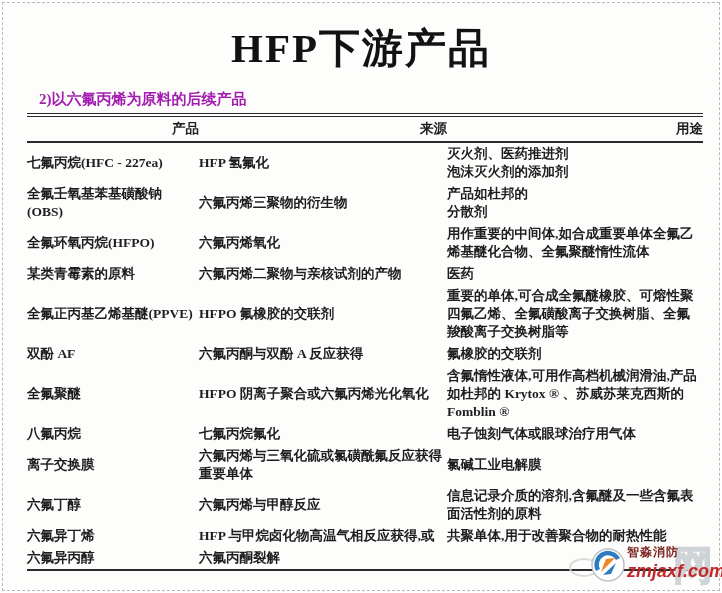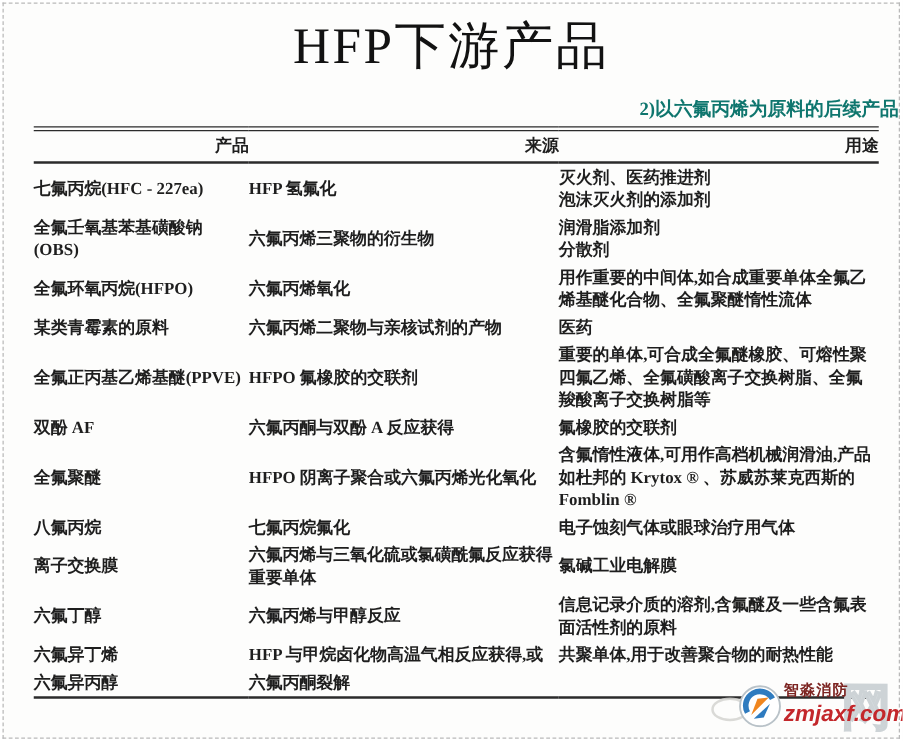--- a/index.html
+++ b/index.html
@@ -12,31 +12,30 @@
     overflow:hidden;
   }
   .page{
     position:absolute; inset:2px;
     border:1px dashed #b9b9b9;
     background:#fdfdfc;
   }
   .title{
     text-align:center;
     font-size:41px;
-    font-weight:normal;
+    font-weight:bold;
     letter-spacing:2px;
-    margin:6px 0 0 0;
+    margin:18px 0 0 0;
     color:#121212;
   }
   .subtitle{
     font-size:15px;
     font-weight:600;
     margin:14px 0 4px 36px;
-    color:#0f766e;
-    text-align:right;
+    color:#a21caf;
   }
   table.products{
     border-collapse:collapse;
     table-layout:fixed;
     margin-left:24px;
     width:676px;
     border-top:4px double #2b2b2b;
     border-bottom:2px solid #2b2b2b;
     font-size:13.5px;
     font-weight:600;
@@ -139,21 +138,21 @@
           <td class="source-cell">HFP 氢氟化</td>
           <td class="uses-cell">
             <div>灭火剂、医药推进剂</div>
             <div>泡沫灭火剂的添加剂</div>
           </td>
         </tr>
         <tr>
           <td class="product-cell">全氟壬氧基苯基磺酸钠(OBS)</td>
           <td class="source-cell">六氟丙烯三聚物的衍生物</td>
           <td class="uses-cell">
-            <div>润滑脂添加剂</div>
+            <div>产品如杜邦的</div>
             <div>分散剂</div>
           </td>
         </tr>
         <tr>
           <td class="product-cell">全氟环氧丙烷(HFPO)</td>
           <td class="source-cell">六氟丙烯氧化</td>
           <td class="uses-cell">
             <div>用作重要的中间体,如合成重要单体全氟乙烯基醚化合物、全氟聚醚惰性流体</div>
           </td>
         </tr>

